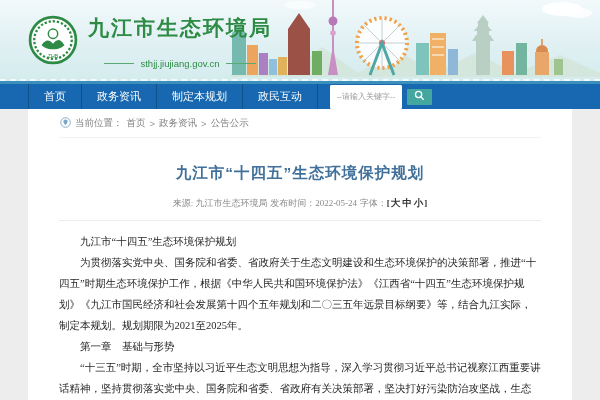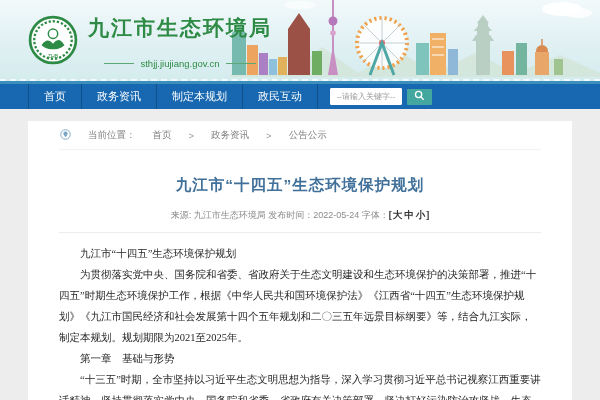--- a/index.html
+++ b/index.html
@@ -19,38 +19,38 @@
               color:#2e8b45; font-size:9.5px; margin-top:18px; }
   .site-url::before, .site-url::after { content:""; width:30px; border-top:1px solid #5aa873; }
   .skyline { position:absolute; right:0; bottom:0; z-index:1; }
 
   
   .nav { height:25px; background:#1768b0; display:flex; align-items:stretch; padding-left:28px; }
   .nav-item { color:#fff; font-size:11px; padding:0 15px; display:flex; align-items:center;
               border-right:1px solid rgba(0,0,0,.22); cursor:pointer; white-space:nowrap; }
   .nav-item:first-child { border-left:1px solid rgba(0,0,0,.22); }
   .nav-search { display:flex; align-items:center; margin-left:12px; gap:5px; }
-  .nav-search input { width:72px; height:17px; border:1px solid #fff; border-radius:1px;
+  .nav-search input { width:72px; height:24px; border:1px solid #fff; border-radius:1px;
               font-size:8px; text-align:center; color:#666; background:#fff; outline:none; }
   .nav-search input::placeholder { color:#999; }
   .search-btn { width:25px; height:16px; background:#43a79f; border:none; border-radius:1px;
               display:flex; align-items:center; justify-content:center; cursor:pointer; }
 
   
   .card { margin:0 28px; background:#fff; min-height:288px; padding:0 31px 20px; }
-  .breadcrumb { display:flex; align-items:center; gap:17px; padding:8px 1px 7px;
-              font-size:9.5px; color:#808080; border-bottom:1px solid #f3f3f3;margin-top:12px; }
+  .breadcrumb { display:flex; align-items:center; gap:4px; padding:8px 1px 7px;
+              font-size:9.5px; color:#808080; border-bottom:1px solid #f3f3f3; }
   .crumb { cursor:pointer; }
   .crumb-sep { color:#999; }
 
   .article-title { text-align:center; color:#41719a; font-size:15.5px; font-weight:bold;
               letter-spacing:1px; margin:25px 0 13px; }
   .article-meta { text-align:center; font-size:9px; color:#8a8a8a; padding-bottom:10px;
               border-bottom:1px solid #ececec; }
-  .article-meta .seg { margin:0 0; }
+  .article-meta .seg { margin:0 0;font-family:Liberation Serif, serif; }
   .font-switch { color:#333; font-weight:bold; }
   .font-switch b { cursor:pointer; margin:0 1px; font-size:9.5px; }
 
   .article-body { margin-top:10px; font-family:"Liberation Serif","DejaVu Serif",serif;
               font-size:10.5px; color:#262626; line-height:2.0; }
   .article-body p { text-indent:2em; margin:0; }
 </style>
 </head>
 <body>
 

